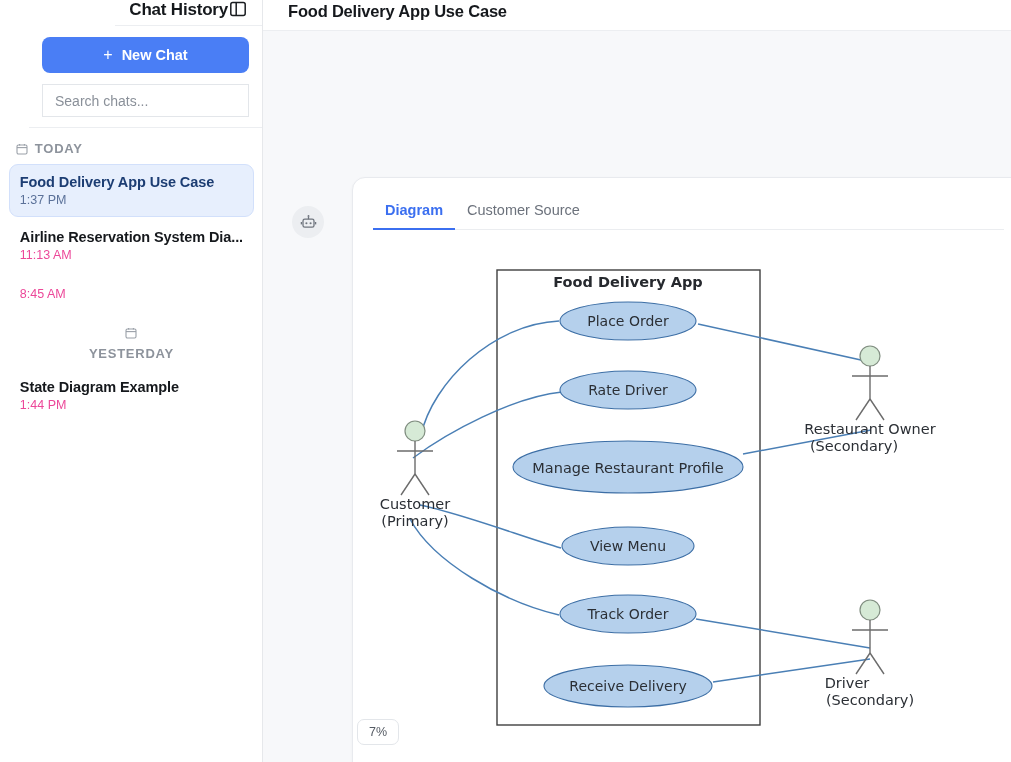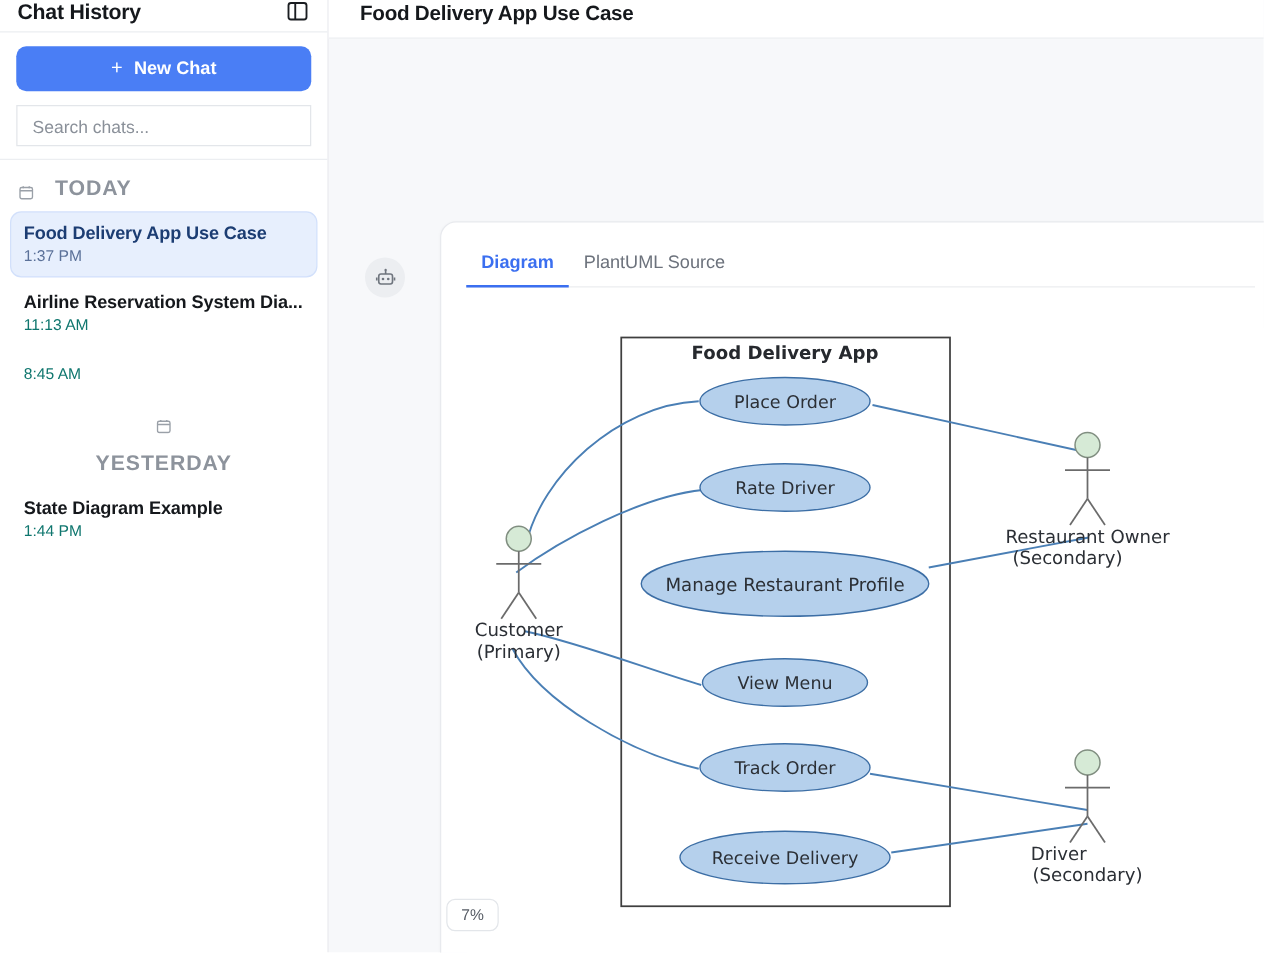--- a/index.html
+++ b/index.html
@@ -12,20 +12,21 @@
   .app { display: flex; width: 1011px; height: 762px; position: relative; }
 
   
   .sidebar {
     width: 263px; height: 762px;
     background: #ffffff;
     border-right: 1px solid #e6e8eb;
     display: flex; flex-direction: column;
     flex: 0 0 263px;
     position: relative;
+    align-items: flex-end;
   }
   .sidebar-header {
     height: 26px;
     display: flex; align-items: center; justify-content: space-between;
     padding: 0 14px;
     border-bottom: 1px solid #eceef1;
   }
   .sidebar-title {
     font-size: 17px; font-weight: 700; color: #15181c;
     letter-spacing: -0.2px;
@@ -60,23 +61,23 @@
     padding: 0 12px;
     font-size: 14px; color: #111;
     font-family: "Liberation Sans", sans-serif;
     outline: none;
     background: #fff;
   }
   .search-input::placeholder { color: #8a9099; }
 
   .chat-list { flex: 1; overflow-y: auto; padding: 8px 0 0 0; }
   .group-label {
-    display: flex; align-items: center; gap: 17px;
+    display: flex; align-items: center; gap: 7px;
     padding: 5px 15px 6px 15px;
-    font-size: 17px; font-weight: 700; letter-spacing: 0.75px;
+    font-size: 13px; font-weight: 700; letter-spacing: 0.75px;
     color: #8d939c; text-transform: uppercase;
   }
   .cal-icon { width: 12px; height: 12px; display: block; }
   .chat-item {
     margin: 2px 8px;
     padding: 9px 10px 9px 10px;
     border-radius: 9px;
     cursor: pointer;
     border: 1px solid transparent;
   }
@@ -84,21 +85,21 @@
     background: #e7effd;
     border: 1px solid #d2e0fb;
   }
   .chat-item-title {
     font-size: 14.5px; font-weight: 700; color: #15181c;
     white-space: nowrap; overflow: hidden; text-overflow: ellipsis;
     letter-spacing: -0.1px;
   }
   .chat-item.active .chat-item-title { color: #1c3d73; }
   .chat-item-time {
-    font-size: 12.5px; color: #0f766e; margin-top: 3px;
+    font-size: 12.5px; color: #ec4899; margin-top: 3px;
   }
   .chat-item.active .chat-item-time { color: #5b7199; }
 
   
   .main { flex: 1; display: flex; flex-direction: column; position: relative; background: #f7f8fa; }
   .main-header {
     height: 31px;
     background: #ffffff;
     border-bottom: 1px solid #eceef1;
     display: flex; align-items: center;
@@ -262,21 +263,21 @@
           <circle cx="8.5" cy="1.9" r="0.95" fill="#6f757e"></circle>
           <line x1="1.4" y1="8" x2="1.4" y2="10.4" stroke="#6f757e" stroke-width="1.3"></line>
           <line x1="15.6" y1="8" x2="15.6" y2="10.4" stroke="#6f757e" stroke-width="1.3"></line>
         </svg>
       </div>
 
       <div class="card">
 
         <div class="tabs">
           <button class="tab active">Diagram</button>
-          <button class="tab">PlantUML Source</button>
+          <button class="tab">Customer Source</button>
         </div>
 
         <div class="canvas-wrap">
 
           <div class="zoom-badge">7%</div>
 
           <svg class="diagram-svg" width="920" height="560" viewBox="0 0 920 560">
 
             <rect x="124" y="8" width="263" height="455" fill="#ffffff" stroke="#3f3f3f" stroke-width="1.4"></rect>
             <text x="255" y="25" text-anchor="middle" font-family="'DejaVu Sans', sans-serif" font-size="14.5" font-weight="bold" fill="#26292e">Food Delivery App</text>

